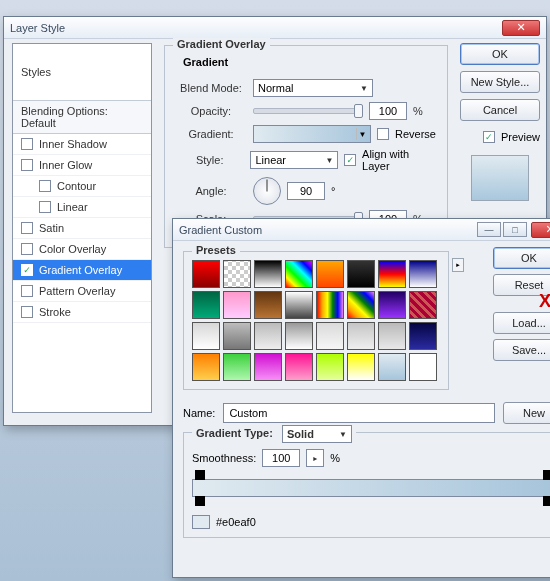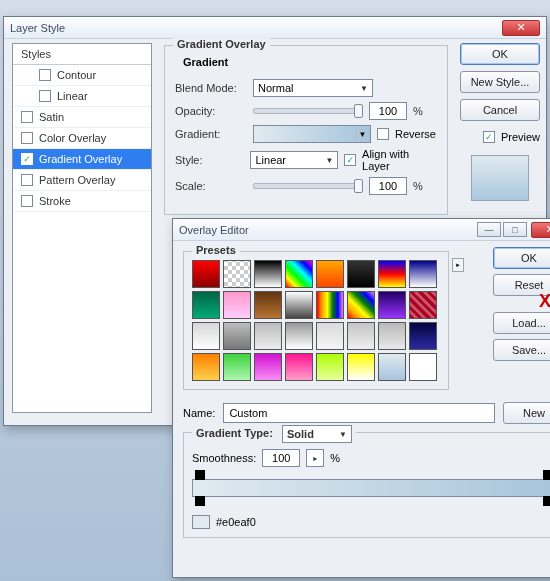--- a/index.html
+++ b/index.html
@@ -8,35 +8,35 @@
   
   .win { position: absolute; background: #eceff4; border: 1px solid #6a7b90; box-shadow: 2px 4px 10px rgba(0,0,0,.25); }
   .win-ls { left: 3px; top: 0; width: 544px; height: 410px; margin-top: 16px; }
   .titlebar { height: 22px; background: linear-gradient(#fdfdfe,#e7eef7); border-bottom: 1px solid #c7d0dc; display: flex; align-items: center; padding: 0 6px; color: #3a4a5e; }
   .titlebar .spacer { flex: 1; }
   .closebtn { width: 38px; height: 16px; border: 1px solid #9b3030; border-radius: 2px; background: linear-gradient(#e77,#c33); color: #fff; display: flex; align-items: center; justify-content: center; font-size: 11px; line-height: 1; }
 
   .ls-body { position: absolute; top: 26px; left: 8px; right: 8px; bottom: 8px; }
 
   .styles-panel { position: absolute; left: 0; top: 0; width: 140px; height: 370px; background: #fff; border: 1px solid #8a96a8; }
-  .styles-head { padding: 4px 8px; border-bottom: 1px solid #c3cbd6; color: #333; }
+  .styles-head { padding: 22px 8px; border-bottom: 1px solid #c3cbd6; color: #333; }
   .styles-sub { padding: 4px 8px; border-bottom: 1px solid #c3cbd6; color: #333; background: #f5f7fa; }
   .style-item { display: flex; align-items: center; gap: 6px; padding: 4px 8px; border-bottom: 1px solid #eef0f4; color: #333; cursor: default; }
   .style-item.indent { padding-left: 26px; }
   .style-item .chk { width: 12px; height: 12px; border: 1px solid #7d8aa0; background: #fff; display: inline-flex; align-items: center; justify-content: center; font-size: 9px; color: #2a4; }
   .style-item.selected { background: #2f7ef0; color: #fff; }
   .style-item.selected .chk { border-color: #fff; }
 
   .ls-right { position: absolute; left: 152px; top: 0; right: 0; bottom: 0; }
   .group { border: 1px solid #b9c2cf; padding: 10px 10px 14px; position: relative; margin: 2px 90px 0 0; }
   .group-title { position: absolute; top: -8px; left: 8px; background: #eceff4; padding: 0 4px; color: #333; font-weight: bold; }
   .inner-title { font-weight: bold; margin: -14px 0 6px 4px; background: #eceff4; display: inline-block; padding: 0 4px; }
 
   .row { display: flex; align-items: center; gap: 6px; margin: 5px 0; }
-  .row .lbl { width: 72px; text-align: left; color: #333; }
+  .row .lbl { width: 72px; text-align: center; color: #333; }
   .select { height: 18px; border: 1px solid #7d8aa0; background: #fff; padding: 0 16px 0 4px; position: relative; min-width: 88px; display: inline-flex; align-items: center; }
   .select .arrow { position: absolute; right: 2px; top: 2px; width: 12px; height: 12px; display: flex; align-items: center; justify-content: center; font-size: 8px; color: #333; }
   .slider { flex: 1; height: 6px; background: #d6dbe4; border: 1px solid #aeb7c5; position: relative; border-radius: 2px; }
   .thumb { position: absolute; top: -5px; width: 9px; height: 14px; background: #f5f7fb; border: 1px solid #7d8aa0; border-radius: 2px; }
   .numbox { width: 38px; height: 18px; border: 1px solid #7d8aa0; background: #fff; text-align: center; display: inline-flex; align-items: center; justify-content: center; }
   .pct { color: #333; }
   .grad-swatch { width: 118px; height: 18px; border: 1px solid #7d8aa0; background: linear-gradient(to right,#e0eaf0,#a6c4db); display: inline-flex; position: relative; }
   .grad-swatch .arrow { position: absolute; right: 2px; top: 2px; width: 12px; height: 12px; border-left: 1px solid #bbb; display: flex; align-items: center; justify-content: center; font-size: 8px; }
   .chkbox { width: 12px; height: 12px; border: 1px solid #7d8aa0; background: #fff; display: inline-flex; align-items: center; justify-content: center; font-size: 9px; color: #2a6; }
   .dial { width: 28px; height: 28px; border: 1px solid #7d8aa0; border-radius: 50%; background: radial-gradient(circle at 50% 50%, #fff, #d9dee7); position: relative; }
@@ -79,21 +79,30 @@
 <div class="win win-ls">
   <div class="titlebar">
     <span>Layer Style</span>
     <span class="spacer"></span>
     <span class="closebtn">✕</span>
   </div>
   <div class="ls-body">
 
     <div class="styles-panel">
       <div class="styles-head">Styles</div>
+      <div class="styles-sub">Blending Options: Default</div>
       <div id="styles-list">
+          <div class="style-item">
+            <span class="chk"></span>
+            <span>Inner Shadow</span>
+          </div>
+          <div class="style-item">
+            <span class="chk"></span>
+            <span>Inner Glow</span>
+          </div>
           <div class="style-item indent">
             <span class="chk"></span>
             <span>Contour</span>
           </div>
           <div class="style-item indent">
             <span class="chk"></span>
             <span>Linear</span>
           </div>
           <div class="style-item">
             <span class="chk"></span>
@@ -152,20 +161,26 @@
         <div class="row">
           <span class="lbl">Style:</span>
           <div class="select">
             <span>Linear</span>
               <span class="arrow">▼</span>
           </div>
           <span class="chkbox">✓</span>
           <span>Align with Layer</span>
         </div>
 
+        <div class="row">
+          <span class="lbl">Angle:</span>
+          <div class="dial"></div>
+          <span class="numbox">90</span>
+          <span>°</span>
+        </div>
 
         <div class="row">
           <span class="lbl">Scale:</span>
           <div class="slider" style="width:110px;flex:none">
               <div class="thumb" style="left:100px"></div>
             </div>
           <span class="numbox">100</span>
           <span class="pct">%</span>
         </div>
       </div>
@@ -179,21 +194,21 @@
           <span>Preview</span>
         </div>
         <div class="prev-swatch"></div>
       </div>
     </div>
   </div>
 </div>
 
 <div class="win win-ge">
   <div class="titlebar">
-    <span>Overlay Editor</span>
+    <span>Gradient Custom</span>
     <span class="spacer"></span>
     <div class="minmax">
       <span class="mm">—</span>
       <span class="mm">□</span>
     </div>
     <span class="closebtn">✕</span>
   </div>
 
   <div class="ge-body">
     <div class="presets-group">

